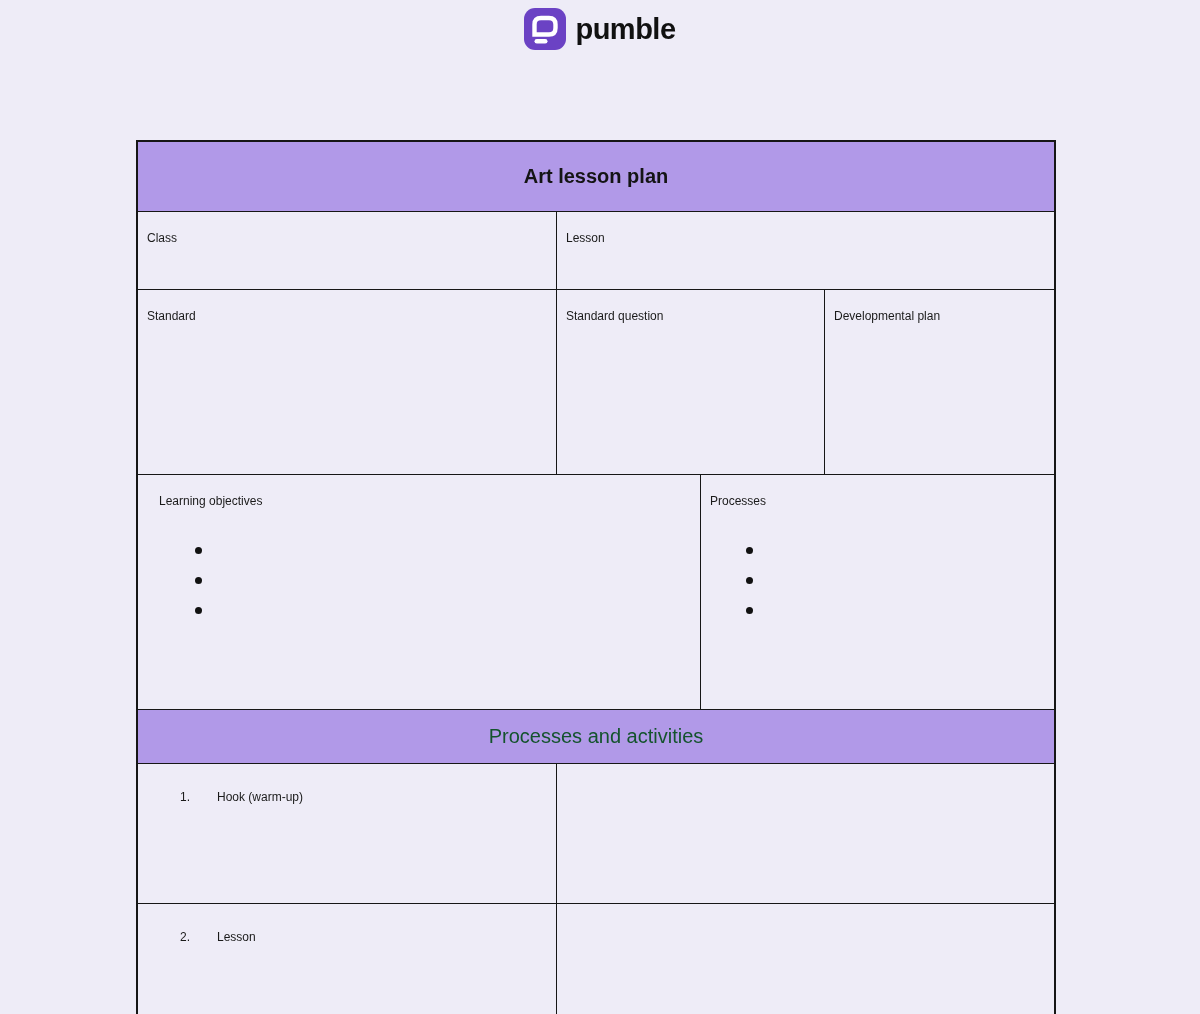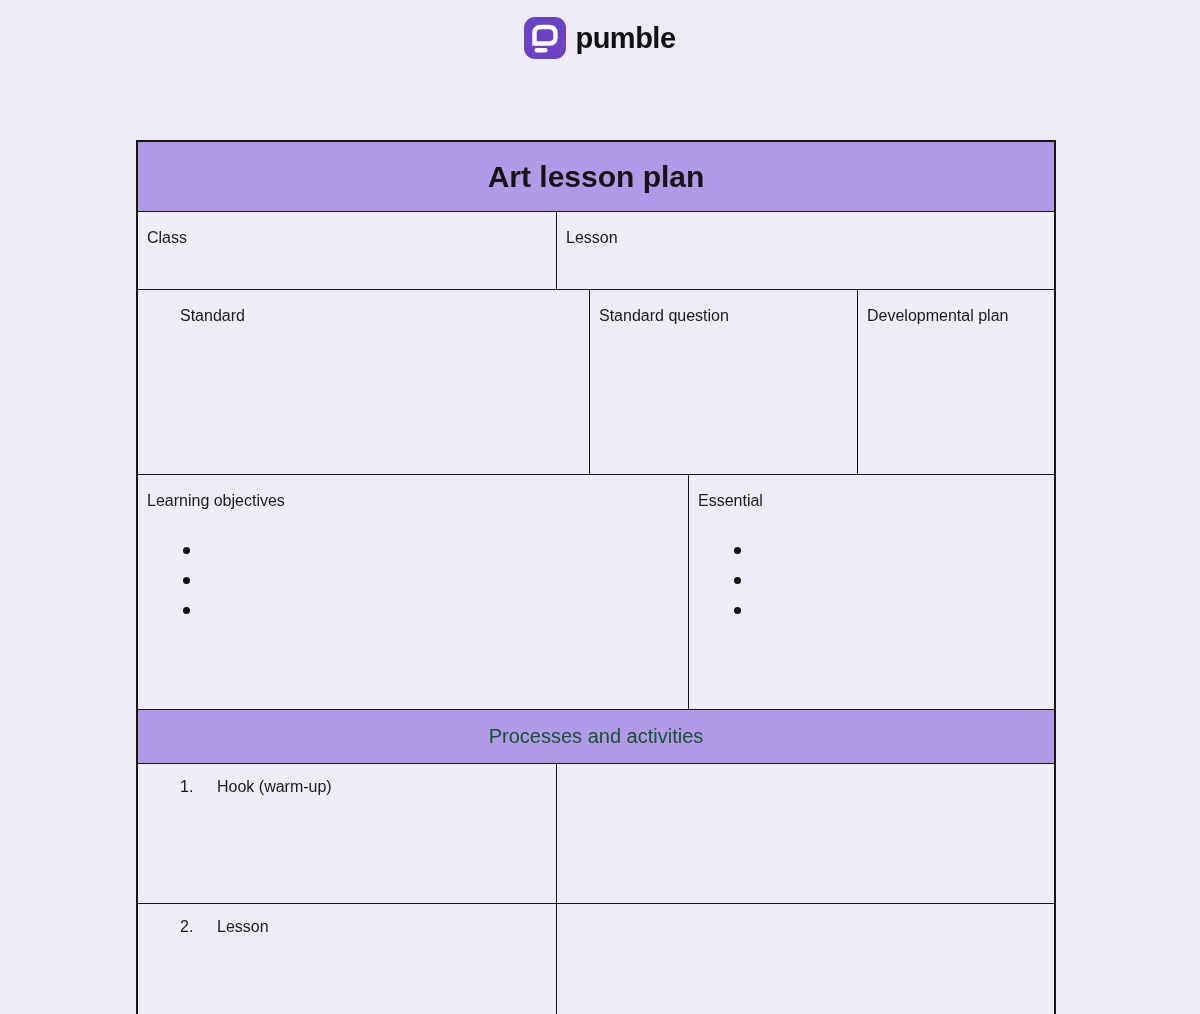--- a/index.html
+++ b/index.html
@@ -17,21 +17,21 @@
     background: var(--background);
     font-family: "Liberation Sans", sans-serif;
     color: var(--text);
     position: relative;
     overflow: hidden;
   }
 
   
   .brand {
     position: absolute;
-    top: 17px;
+    top: 8px;
     left: 0;
     width: 100%;
     display: flex;
     justify-content: center;
     align-items: center;
     gap: 9px;
   }
   .brand svg { width: 42px; height: 42px; display: block; }
   .wordmark {
     font-size: 29px;
@@ -52,42 +52,42 @@
   .row { display: flex; width: 100%; }
   .row + .row { border-top: 1.5px solid var(--border); }
 
   .title-row {
     height: 69px;
     background: var(--accent);
     align-items: center;
     justify-content: center;
   }
   .title-row .title-text {
-    font-size: 30px;
+    font-size: 20px;
     font-weight: 700;
     color: #141414;
   }
 
   .band-row {
     height: 54px;
     background: var(--accent);
     align-items: center;
     justify-content: center;
   }
   .band-row .band-text { font-size: 20px; color: #14532d; }
 
   .r-class    { height: 78px; }
-  .r-standard { height: 185px; padding-left: 33px; }
-  .r-learning { height: 235px; }
+  .r-standard { height: 185px; }
+  .r-learning { height: 235px; padding-left: 12px; }
   .r-hook     { height: 140px; }
   .r-explore  { height: 150px; }
 
   .cell {
     padding: 13px 10px 0 9px;
-    font-size: 16px;
+    font-size: 12px;
     flex: 1 1 auto;
     min-width: 0;
   }
   .cell + .cell { border-left: 1.5px solid var(--border); }
   .w418 { flex: 0 0 418px; }
   .w268 { flex: 0 0 268px; }
   .w550 { flex: 0 0 550px; }
   .label { display: inline-block; line-height: 26px; }
   .wrap-narrow { max-width: 160px; }
 
@@ -99,21 +99,21 @@
     position: absolute;
     left: 36px;
     top: 11px;
     width: 7px;
     height: 7px;
     border-radius: 50%;
     background: #111;
   }
 
   
-  .activity-cell { padding-top: 10px; }
+  .activity-cell { padding-top: 20px; }
   .activity-number {
     display: inline-block;
     margin-left: 33px;
     width: 37px;
     line-height: 26px;
   }
   .activity-label { line-height: 26px; }
 </style>
 </head>
 <body>
@@ -157,21 +157,21 @@
   <div class="row r-learning">
     <div class="cell w550">
       <span class="label">Learning objectives</span>
       <div class="bullets">
         <div class="bullet-line"></div>
         <div class="bullet-line"></div>
         <div class="bullet-line"></div>
       </div>
     </div>
     <div class="cell">
-      <span class="label">Essential</span>
+      <span class="label">Processes</span>
       <div class="bullets">
         <div class="bullet-line"></div>
         <div class="bullet-line"></div>
         <div class="bullet-line"></div>
       </div>
     </div>
   </div>
 
   <div class="row band-row">
     <span class="band-text">Processes and activities</span>

